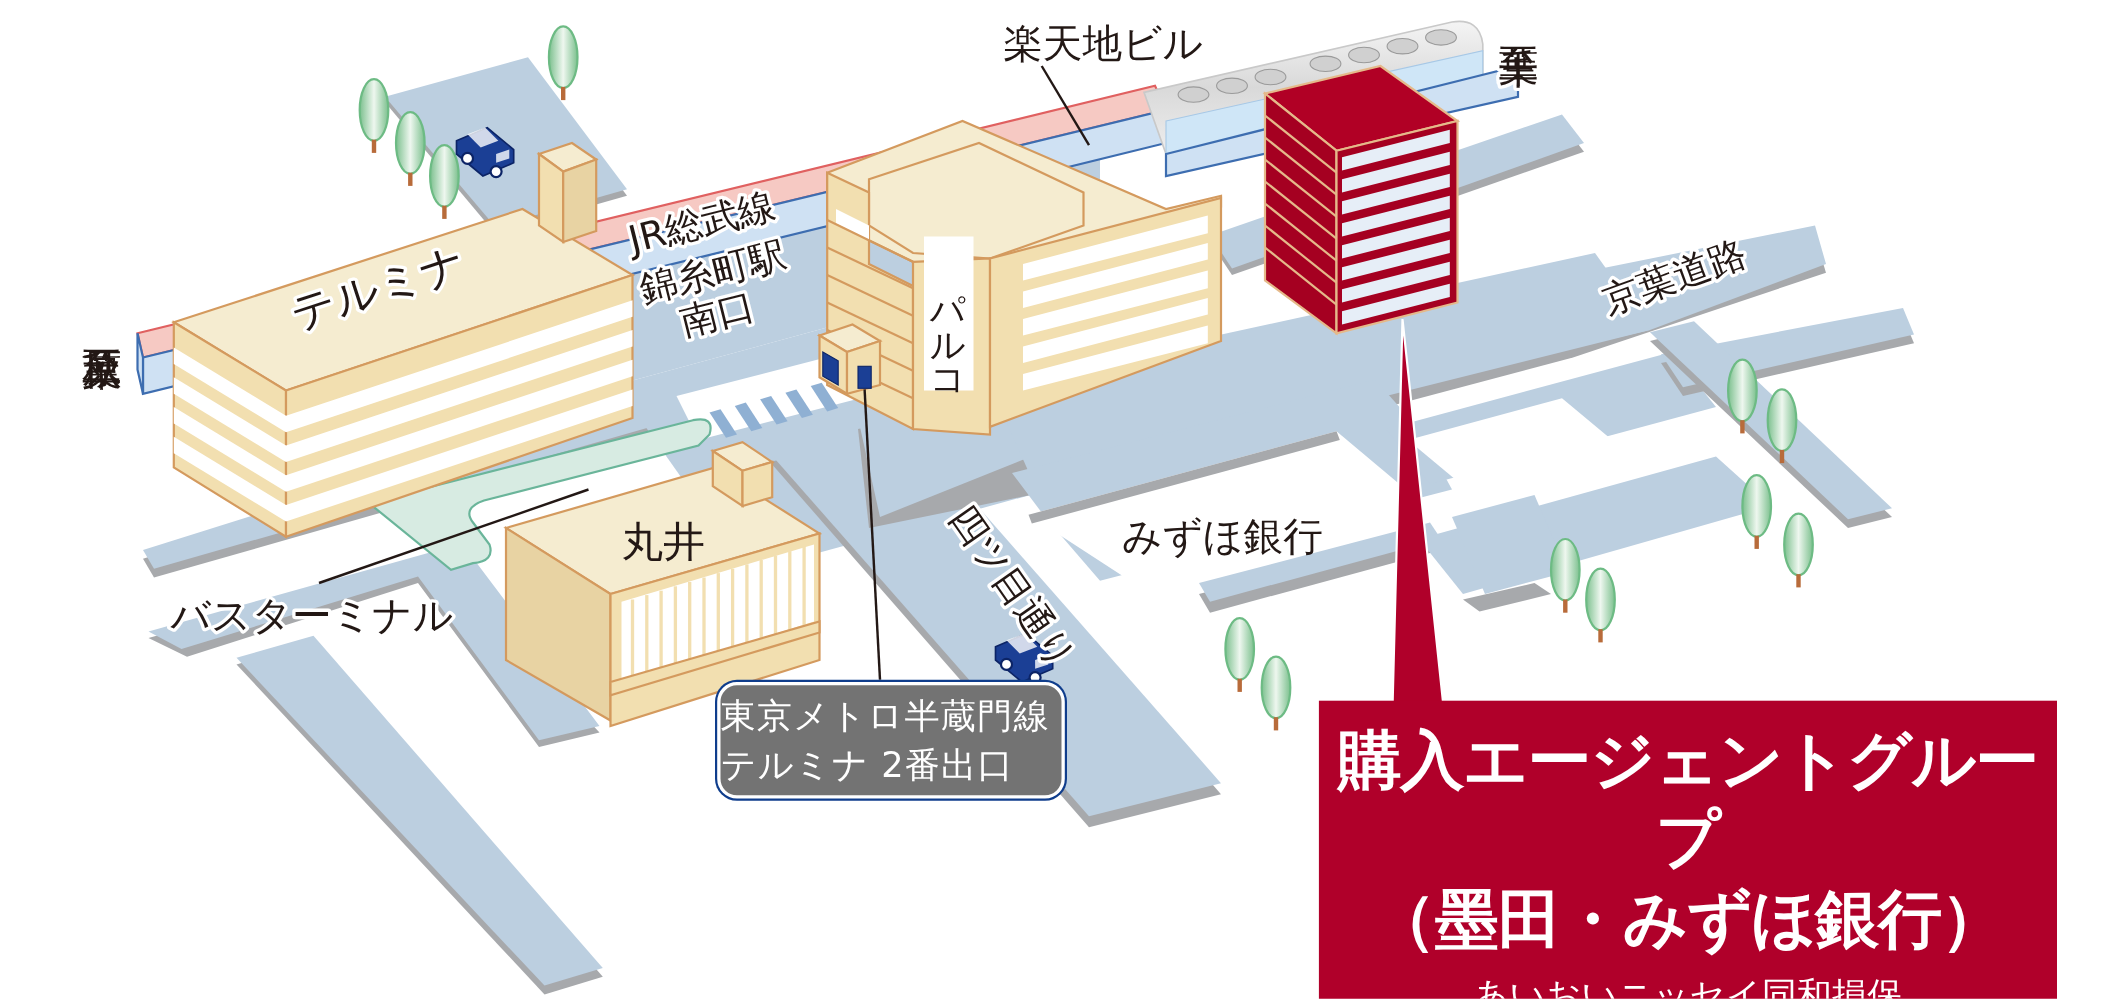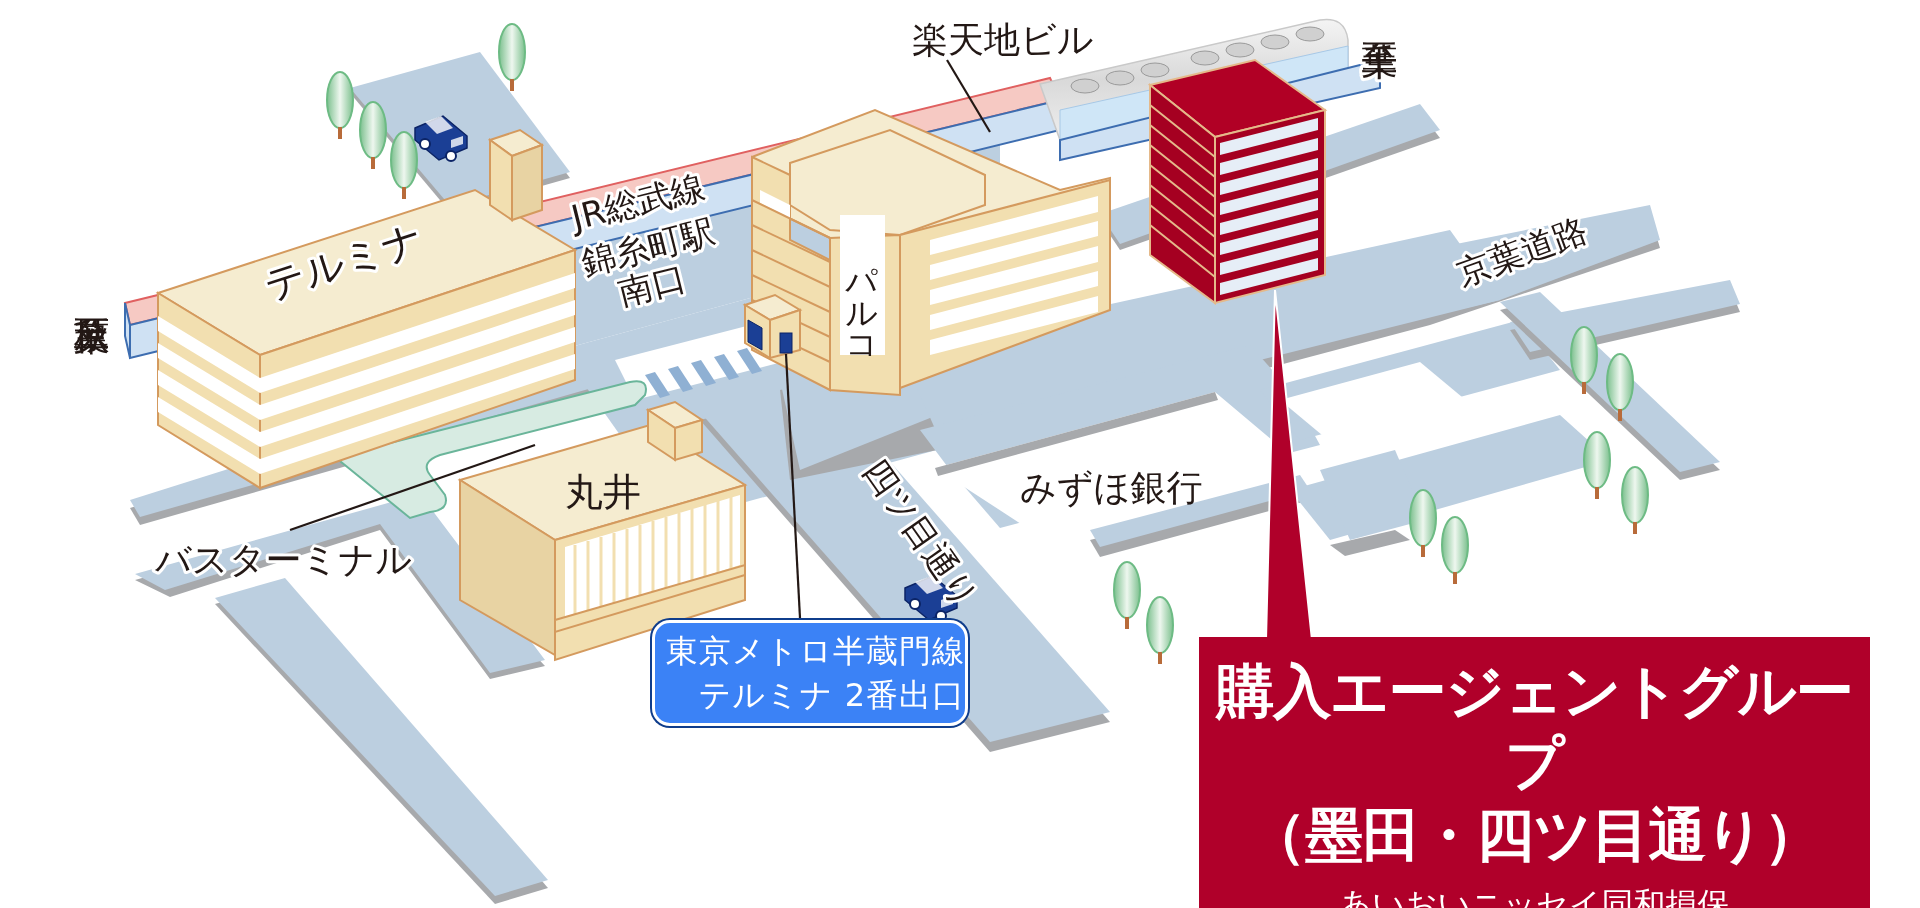--- a/index.html
+++ b/index.html
@@ -12,22 +12,22 @@
   .road { fill: #bccfe0; }
   .road-edge { fill: #a7a9ac; }
   .bld-top { fill: #f5ecd0; stroke: #d49a5e; stroke-width: 2; }
   .bld-side { fill: #f2dfb0; stroke: #d49a5e; stroke-width: 2; }
   .bld-dark { fill: #e8d3a3; stroke: #d49a5e; stroke-width: 2; }
   .stripe { fill: #ffffff; }
   .red-top { fill: #b10025; stroke: #e5b98a; stroke-width: 2; }
   .red-side { fill: #a50021; stroke: #e5b98a; stroke-width: 2; }
   .red-win { fill: #e6eef7; }
   .metro-box { position: absolute; left: 652px; top: 620px; width: 310px; height: 100px;
-               background: #3b82f6; border: 3px solid #ffffff; border-radius: 18px;
-               box-shadow: 0 0 0 2px #0f3d8c; color: #ffffff; text-align: right;
+               background: #737373; border: 3px solid #ffffff; border-radius: 18px;
+               box-shadow: 0 0 0 2px #0f3d8c; color: #ffffff; text-align: left;
                font-family: "DejaVu Sans", "Liberation Sans", sans-serif; }
   .metro-box .l1 { font-size: 32px; line-height: 44px; margin-top: 6px; letter-spacing: 1px; }
   .metro-box .l2 { font-size: 32px; line-height: 44px; letter-spacing: 1px; }
   .dest-box { position: absolute; left: 1199px; top: 637px; width: 671px; height: 318px;
               background: #b0002a; color: #ffffff; text-align: center;
               font-family: "DejaVu Sans", "Liberation Sans", sans-serif; }
   .dest-box .title { font-size: 58px; font-weight: bold; line-height: 72px; margin-top: 18px; letter-spacing: -1px; }
   .dest-box .sub { font-size: 58px; font-weight: bold; line-height: 72px; letter-spacing: -1px; }
   .dest-box .addr1 { font-size: 32px; line-height: 38px; margin-top: 14px; }
 </style>
@@ -287,16 +287,16 @@
   <text class="lbl" x="1380" y="14" font-size="36" style="writing-mode: vertical-rl;">至千葉</text>
 </svg>
 
 <div class="metro-box">
   <div class="l1">東京メトロ半蔵門線</div>
   <div class="l2">テルミナ 2番出口</div>
 </div>
 
 <div class="dest-box">
   <div class="title">購入エージェントグループ</div>
-  <div class="sub">（墨田・四ツ目通り）</div>
+  <div class="sub">（墨田・みずほ銀行）</div>
   <div class="addr1">あいおいニッセイ同和損保</div>
 
 </div>
 
 </body></html>

